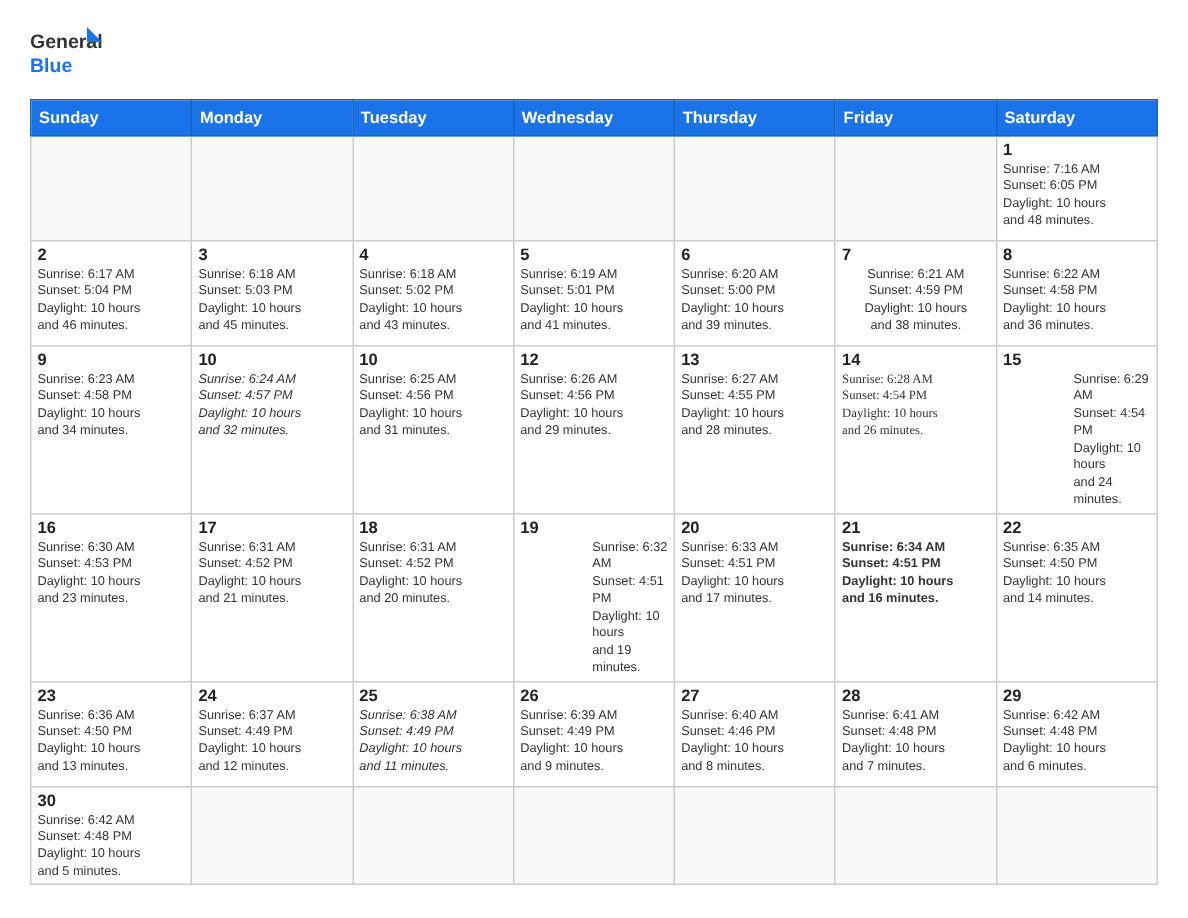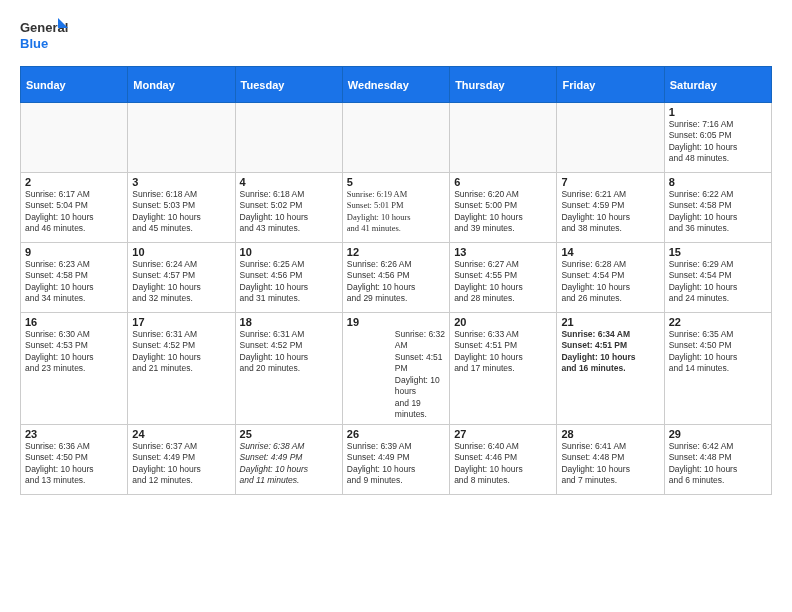--- a/index.html
+++ b/index.html
@@ -46,21 +46,21 @@
       border: 1px solid #ccc;
     }
     .calendar th {
       background: #1a73e8;
       color: white;
       font-size: 11px;
       font-weight: 600;
       padding: 4px 5px;
       text-align: left;
       border: 1px solid #1565c0;
-      height: 36px;
+      height: 24px;
     }
     .calendar td {
       border: 1px solid #ccc;
       vertical-align: top;
       padding: 3px 4px;
       font-size: 9px;
       color: #333;
       width: calc(100% / 7);
       background: white;
       height: 70px;
@@ -147,35 +147,35 @@
           </td>
           <td>
             <span class="day-num">4</span>
             <div class="day-info" style="white-space: pre-line;">Sunrise: 6:18 AM
 Sunset: 5:02 PM
 Daylight: 10 hours
 and 43 minutes.</div>
           </td>
           <td>
             <span class="day-num">5</span>
-            <div class="day-info" style="white-space: pre-line; font-family: Liberation Serif, serif;">Sunrise: 6:19 AM
+            <div class="day-info" style="white-space: pre-line;">Sunrise: 6:19 AM
 Sunset: 5:01 PM
 Daylight: 10 hours
 and 41 minutes.</div>
           </td>
           <td>
             <span class="day-num">6</span>
             <div class="day-info" style="white-space: pre-line;">Sunrise: 6:20 AM
 Sunset: 5:00 PM
 Daylight: 10 hours
 and 39 minutes.</div>
           </td>
           <td>
             <span class="day-num">7</span>
-            <div class="day-info" style="white-space: pre-line;">Sunrise: 6:21 AM
+            <div class="day-info" style="white-space: pre-line; text-align: center;">Sunrise: 6:21 AM
 Sunset: 4:59 PM
 Daylight: 10 hours
 and 38 minutes.</div>
           </td>
           <td>
             <span class="day-num">8</span>
             <div class="day-info" style="white-space: pre-line;">Sunrise: 6:22 AM
 Sunset: 4:58 PM
 Daylight: 10 hours
 and 36 minutes.</div>
@@ -184,21 +184,21 @@
         <tr>
           <td>
             <span class="day-num">9</span>
             <div class="day-info" style="white-space: pre-line;">Sunrise: 6:23 AM
 Sunset: 4:58 PM
 Daylight: 10 hours
 and 34 minutes.</div>
           </td>
           <td>
             <span class="day-num">10</span>
-            <div class="day-info" style="white-space: pre-line;">Sunrise: 6:24 AM
+            <div class="day-info" style="white-space: pre-line; font-style: italic;">Sunrise: 6:24 AM
 Sunset: 4:57 PM
 Daylight: 10 hours
 and 32 minutes.</div>
           </td>
           <td>
             <span class="day-num">10</span>
             <div class="day-info" style="white-space: pre-line;">Sunrise: 6:25 AM
 Sunset: 4:56 PM
 Daylight: 10 hours
 and 31 minutes.</div>
@@ -212,28 +212,28 @@
           </td>
           <td>
             <span class="day-num">13</span>
             <div class="day-info" style="white-space: pre-line;">Sunrise: 6:27 AM
 Sunset: 4:55 PM
 Daylight: 10 hours
 and 28 minutes.</div>
           </td>
           <td>
             <span class="day-num">14</span>
-            <div class="day-info" style="white-space: pre-line;">Sunrise: 6:28 AM
+            <div class="day-info" style="white-space: pre-line; font-family: Liberation Serif, serif;">Sunrise: 6:28 AM
 Sunset: 4:54 PM
 Daylight: 10 hours
 and 26 minutes.</div>
           </td>
           <td>
             <span class="day-num">15</span>
-            <div class="day-info" style="white-space: pre-line;">Sunrise: 6:29 AM
+            <div class="day-info" style="white-space: pre-line; margin-left: 47px;">Sunrise: 6:29 AM
 Sunset: 4:54 PM
 Daylight: 10 hours
 and 24 minutes.</div>
           </td>
         </tr>
         <tr>
           <td>
             <span class="day-num">16</span>
             <div class="day-info" style="white-space: pre-line;">Sunrise: 6:30 AM
 Sunset: 4:53 PM
@@ -326,16 +326,31 @@
 Daylight: 10 hours
 and 7 minutes.</div>
           </td>
           <td>
             <span class="day-num">29</span>
             <div class="day-info" style="white-space: pre-line;">Sunrise: 6:42 AM
 Sunset: 4:48 PM
 Daylight: 10 hours
 and 6 minutes.</div>
           </td>
+        </tr>
+        <tr class="last-row">
+          <td>
+            <span class="day-num">30</span>
+            <div class="day-info" style="white-space: pre-line;">Sunrise: 6:42 AM
+Sunset: 4:48 PM
+Daylight: 10 hours
+and 5 minutes.</div>
+          </td>
+          <td class="empty"></td>
+          <td class="empty"></td>
+          <td class="empty"></td>
+          <td class="empty"></td>
+          <td class="empty"></td>
+          <td class="empty"></td>
         </tr>
       </tbody>
   </table>
 </div>
 
 </body></html>

